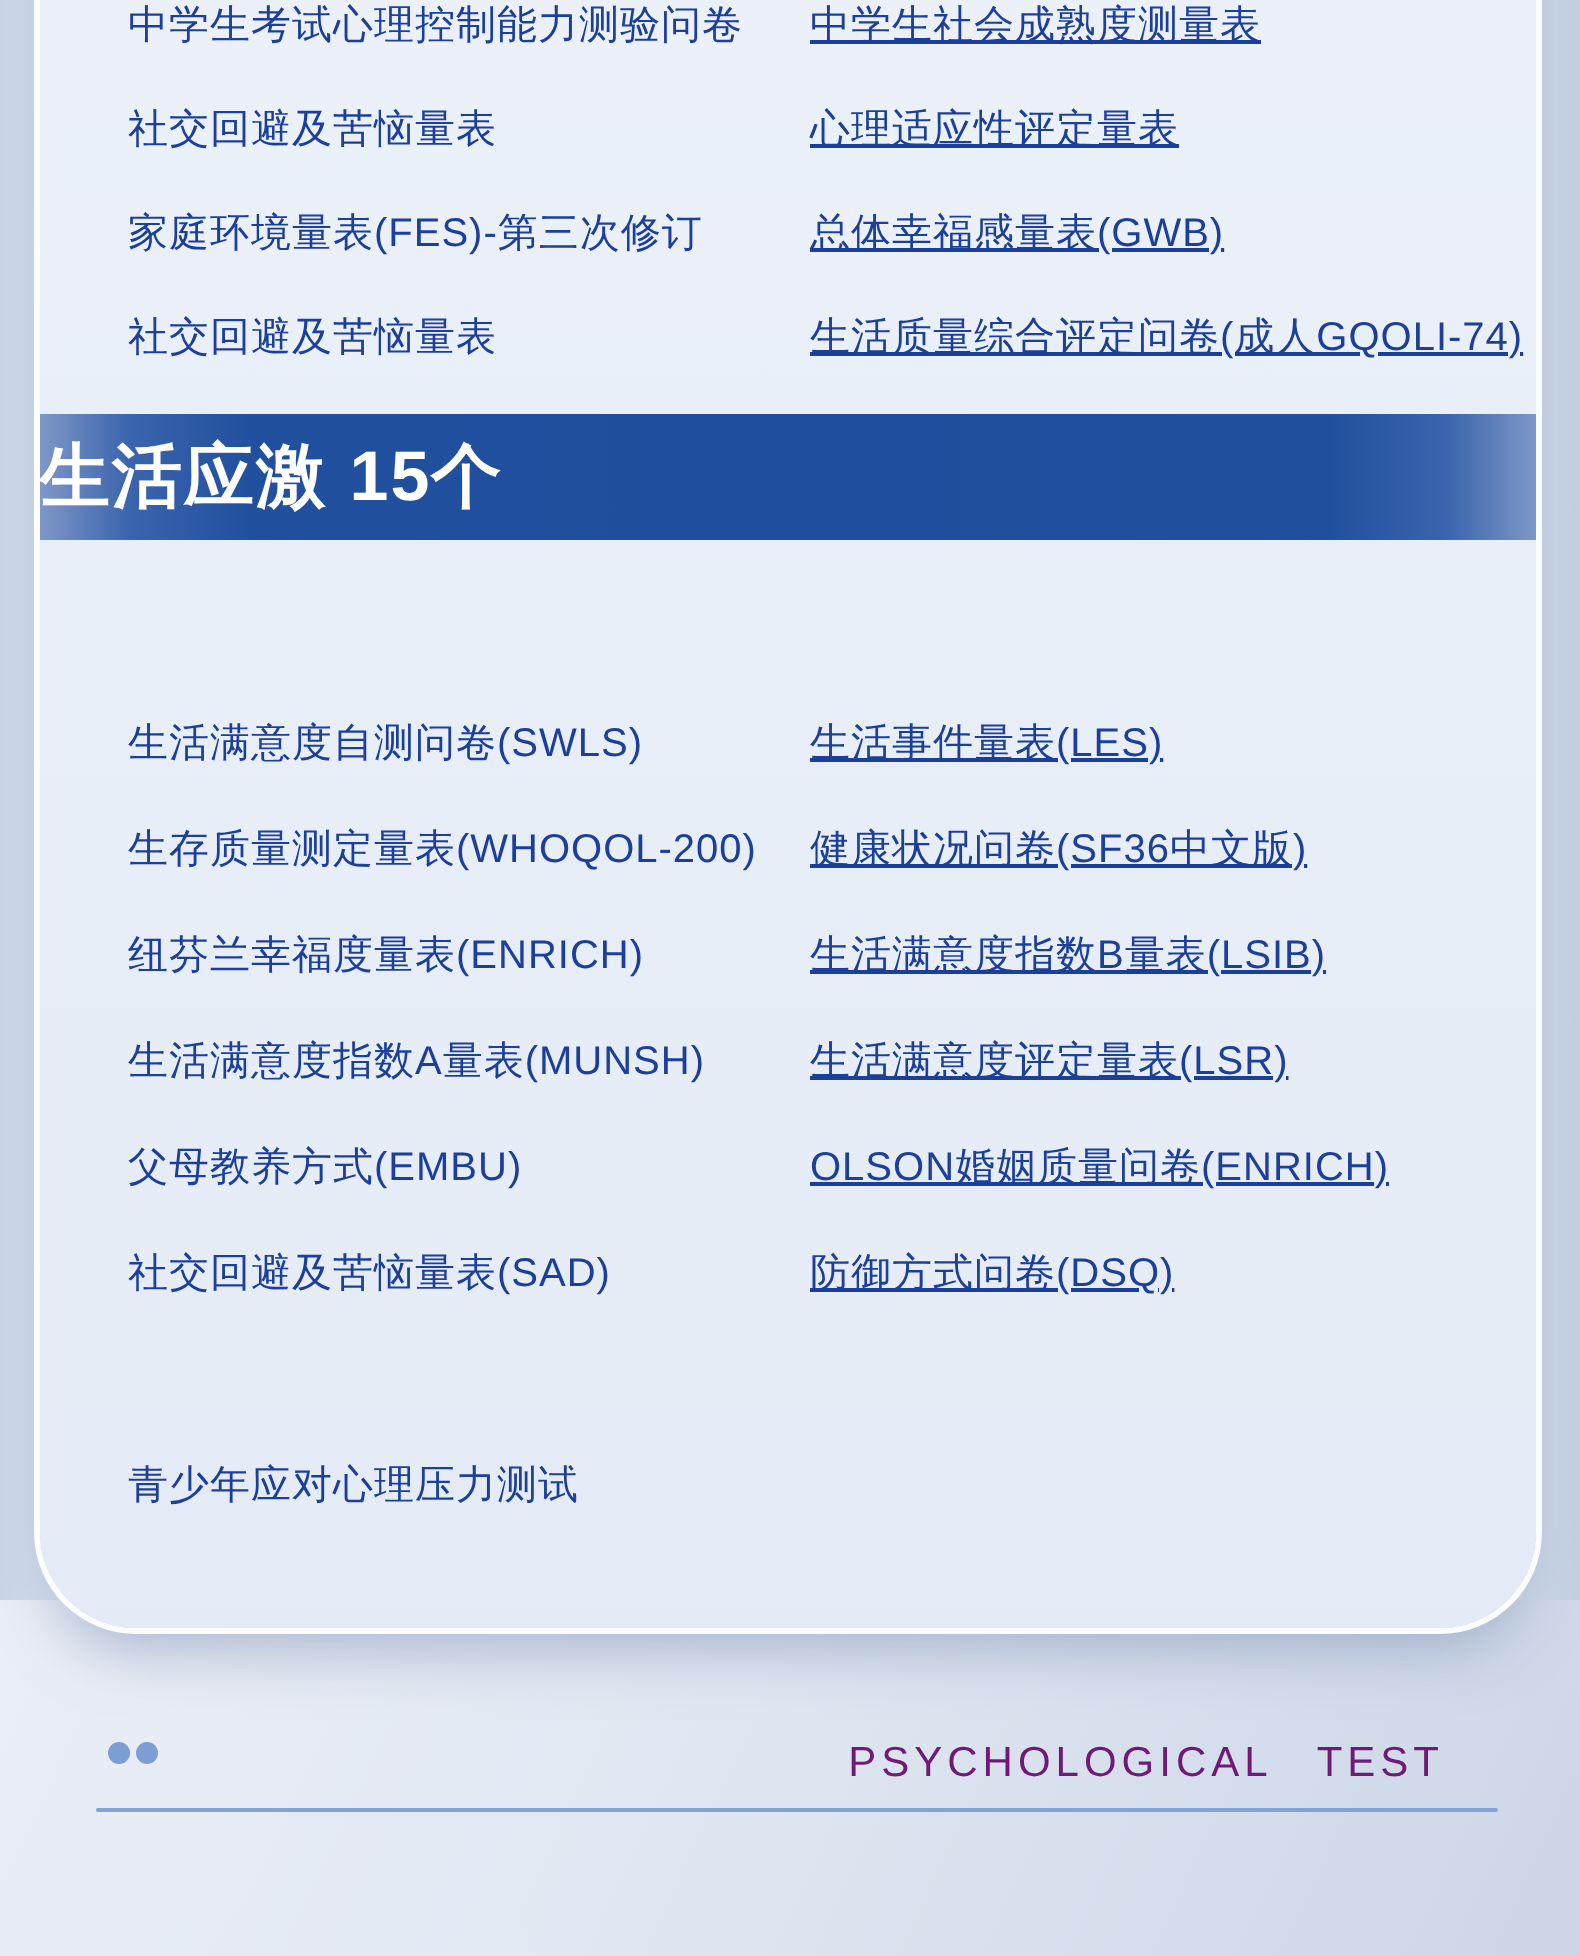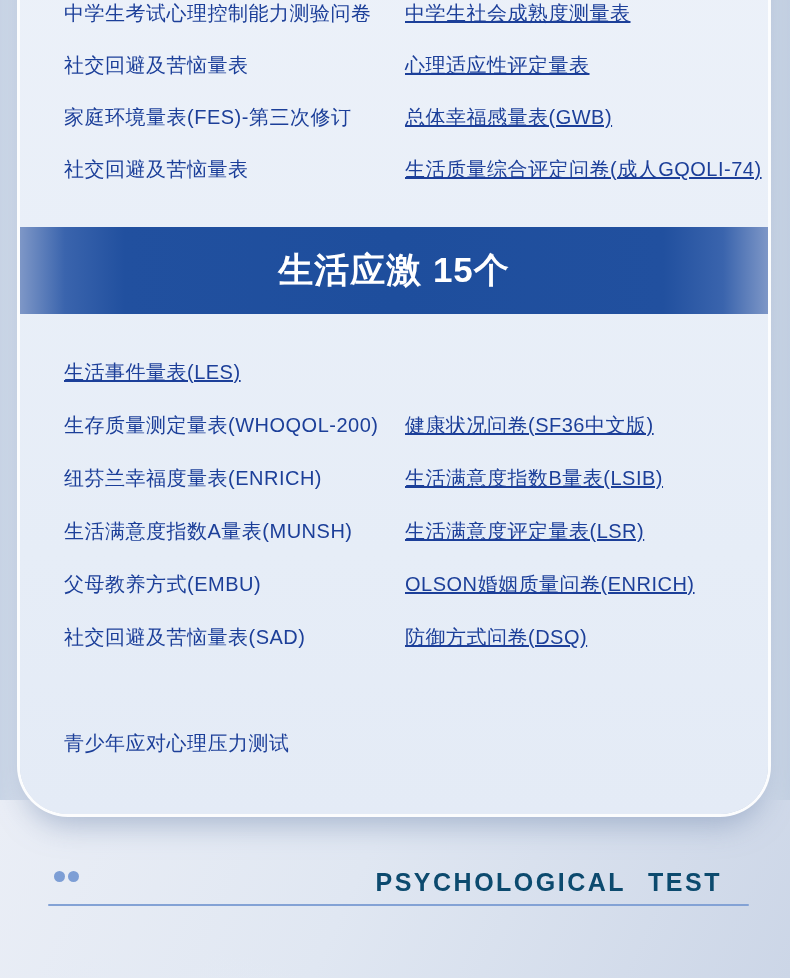--- a/index.html
+++ b/index.html
@@ -33,35 +33,35 @@
   }
   .cell {
     color:#1c3f99; font-size:20px; line-height:24px; font-weight:500;
     letter-spacing:0.5px; white-space:nowrap;
   }
   .cl { width:341px; flex:0 0 341px; }
   .cr { flex:1;text-decoration:underline; }
 
   
   .banner {
-    position:absolute; left:0; top:287px; width:748px; height:87px;
+    position:absolute; left:0; top:267px; width:748px; height:63px;
     background:linear-gradient(90deg,#7e97c7 0%,#3a64ad 6%,#21509f 14%,#1e4e9d 50%,#21509f 86%,#3a64ad 94%,#7e97c7 100%);
-    display:flex; align-items:center; justify-content:center;
+    display:flex; align-items:center; justify-content:flex-start;
   }
   .banner-title {
     color:#ffffff; font-size:35px; font-weight:700; letter-spacing:1px;
     white-space:nowrap;
   }
 
   
   .dots { position:absolute; left:54px; top:871px; display:flex; gap:3px; }
   .dot { width:11px; height:11px; border-radius:50%; background:#7d9ed5; }
   .brand {
     position:absolute; right:68px; top:869px;
-    color:#0c4a6e; font-size:25px; font-weight:700; letter-spacing:2.5px;
+    color:#701a75; font-size:21px; font-weight:400; letter-spacing:2.5px;
     line-height:26px; white-space:nowrap;
   }
   .brand .w2 { margin-left:22px; }
   .footer-line {
     position:absolute; left:48px; top:904px; width:701px; height:2px;
     background:#83a2d5; border-radius:1px;
   }
 </style>
 </head>
 <body>
@@ -85,20 +85,21 @@
   <div class="trow" style="top:217px">
     <div class="cell cl">社交回避及苦恼量表</div>
     <div class="cell cr">生活质量综合评定问卷(成人GQOLI-74)</div>
   </div>
 
   <div class="banner">
     <div class="banner-title">生活应激 15个</div>
   </div>
 
   <div class="trow" style="top:420px">
+    <div class="cell cl">生活满意度自测问卷(SWLS)</div>
     <div class="cell cr">生活事件量表(LES)</div>
   </div>
   <div class="trow" style="top:473px">
     <div class="cell cl">生存质量测定量表(WHOQOL-200)</div>
     <div class="cell cr">健康状况问卷(SF36中文版)</div>
   </div>
   <div class="trow" style="top:526px">
     <div class="cell cl">纽芬兰幸福度量表(ENRICH)</div>
     <div class="cell cr">生活满意度指数B量表(LSIB)</div>
   </div>

